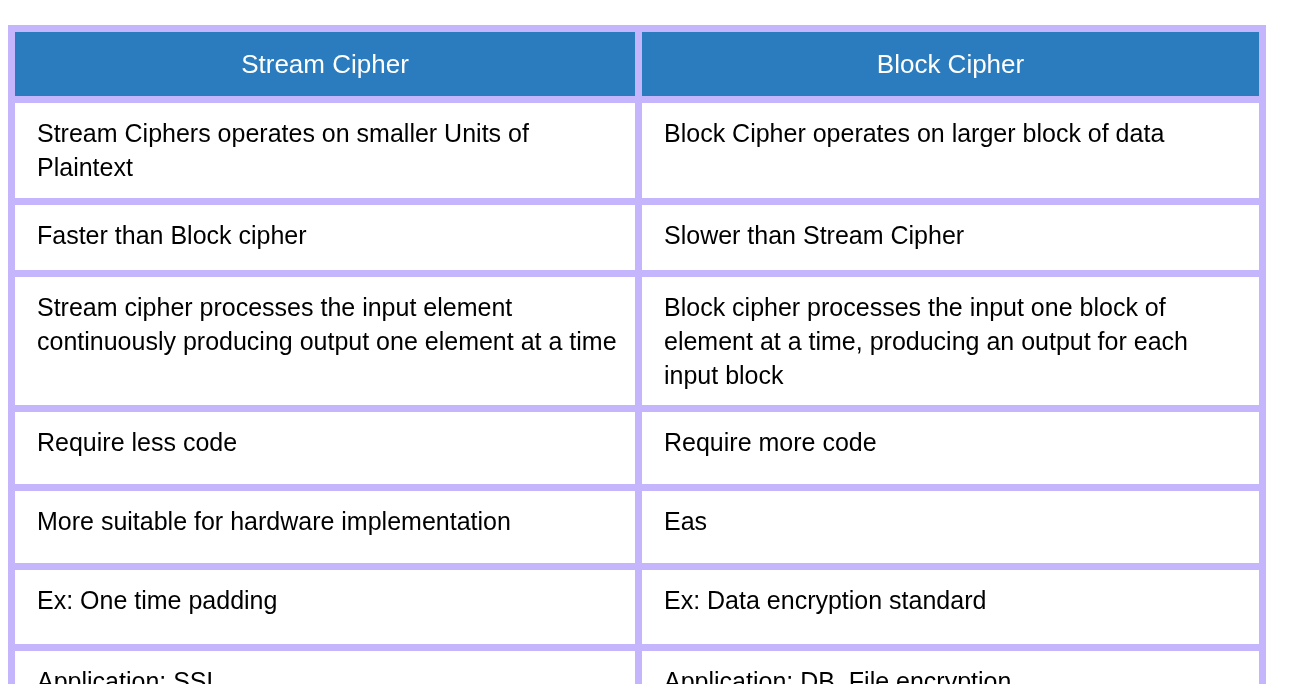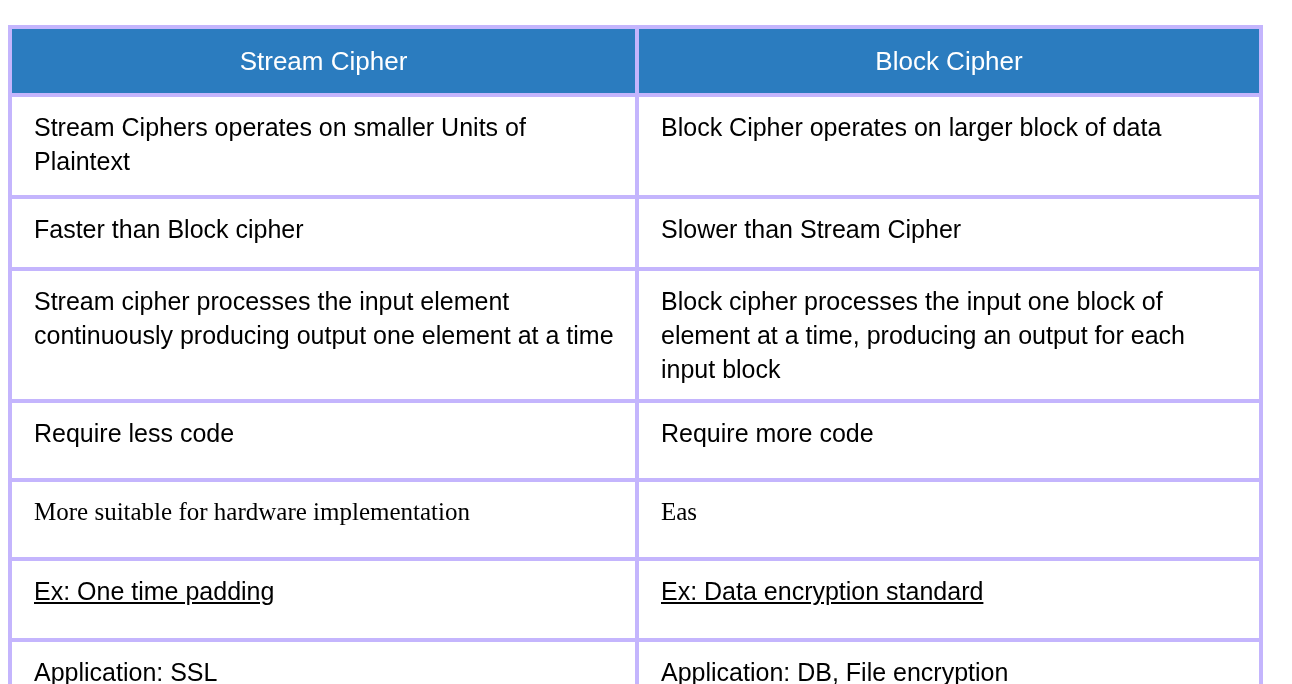--- a/index.html
+++ b/index.html
@@ -30,21 +30,21 @@
     border-collapse: collapse;
     table-layout: fixed;
     background: #ffffff;
   }
 
   .compare-table col.col-left  { width: 627px; }
   .compare-table col.col-right { width: 624px; }
 
   .compare-table th,
   .compare-table td {
-    border: 4px solid #c4b5fd;
+    border: 7px solid #c4b5fd;
     vertical-align: top;
     box-sizing: border-box;
   }
 
   
   .compare-table thead th {
     background: #2B7CBF;
     color: #ffffff;
     font-weight: normal;
     font-size: 26px;
@@ -61,22 +61,22 @@
     font-size: 25px;
     line-height: 34px;
     text-align: left;
     padding: 13px 14px 13px 22px;
   }
 
   .compare-table tbody tr.r1 td { height: 102px; }
   .compare-table tbody tr.r2 td { height: 72px; }
   .compare-table tbody tr.r3 td { height: 96px; }
   .compare-table tbody tr.r4 td { height: 79px; }
-  .compare-table tbody tr.r5 td { height: 79px; font-family: Liberation Serif, serif; }
-  .compare-table tbody tr.r6 td { height: 81px; text-decoration: underline; }
+  .compare-table tbody tr.r5 td { height: 79px; }
+  .compare-table tbody tr.r6 td { height: 81px; }
   .compare-table tbody tr.r7 td { height: 86px; }
 
   .cell-text {
     display: block;
   }
 </style>
 </head>
 <body>
 
 <div class="page">

